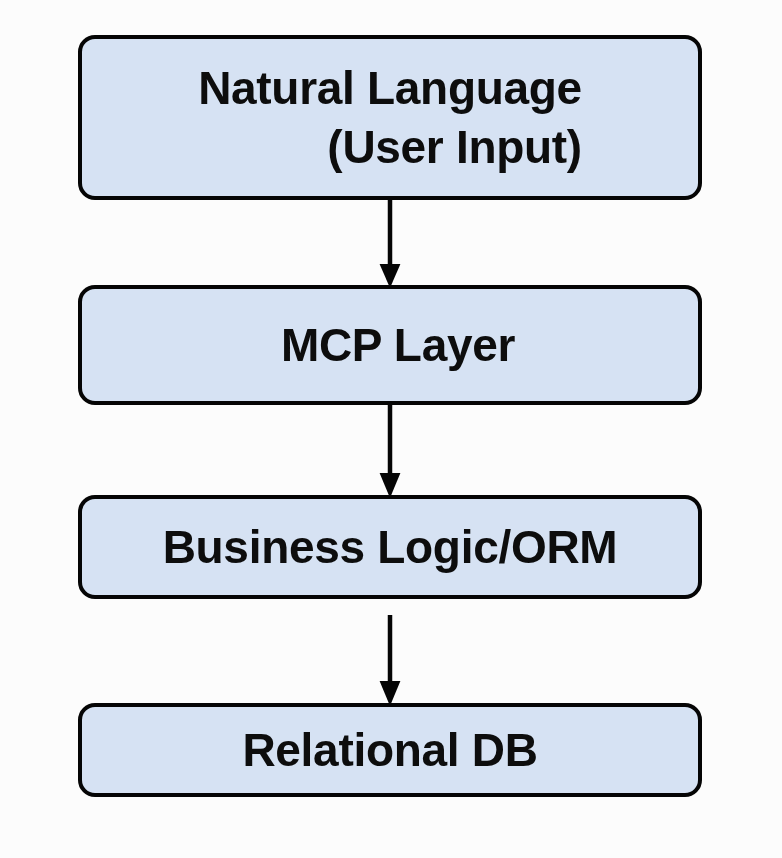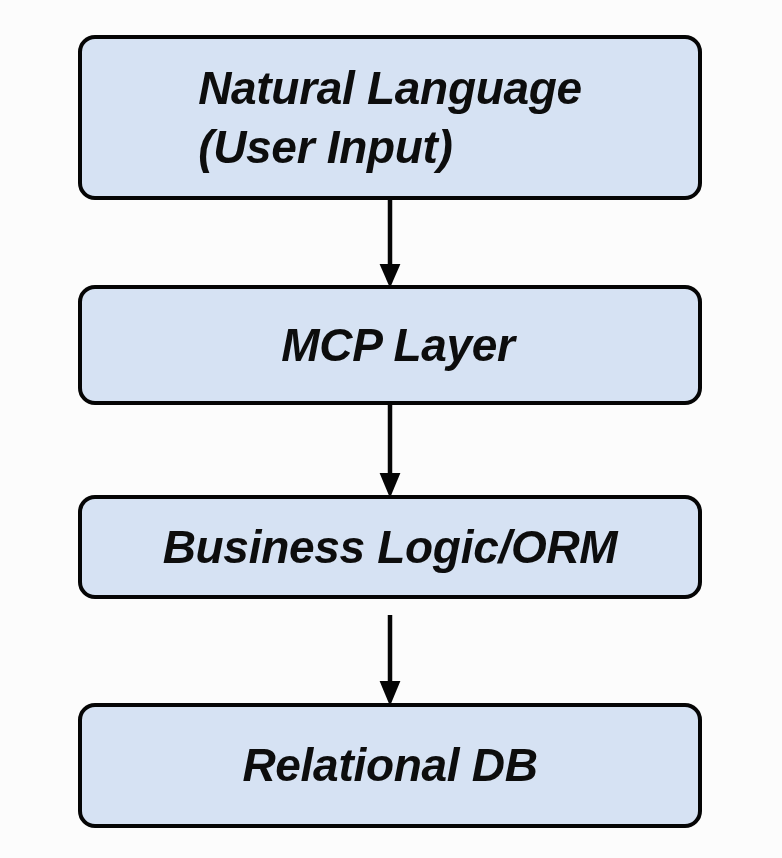--- a/index.html
+++ b/index.html
@@ -27,40 +27,39 @@
     position: absolute;
     left: 78px;
     width: 624px;
     box-sizing: border-box;
     background: #d6e2f3;
     border: 4px solid #050505;
     border-radius: 17px;
     display: flex;
     align-items: center;
     justify-content: center;
-    text-align: left;
+    text-align: right;
     color: #0d0d0d;
     font-weight: bold;
     font-size: 46px;
     line-height: 1.28;
     letter-spacing: -0.3px;
     z-index: 2;
-    font-style: italic;
   }
 
   .node-label {
     display: block;
     padding: 0 14px;
     white-space: pre-line;
   }
 
   #node-natural-language { top: 35px;  height: 165px; }
   #node-mcp-layer        { top: 285px; height: 120px; padding-left: 16px; }
   #node-business-logic   { top: 495px; height: 104px; }
-  #node-relational-db    { top: 703px; height: 125px; }
+  #node-relational-db    { top: 703px; height: 94px; }
 
   
   .arrow {
     position: absolute;
     left: 376px;
     width: 28px;
     z-index: 1;
   }
   .arrow svg { display: block; width: 28px; height: 100%; }
 

